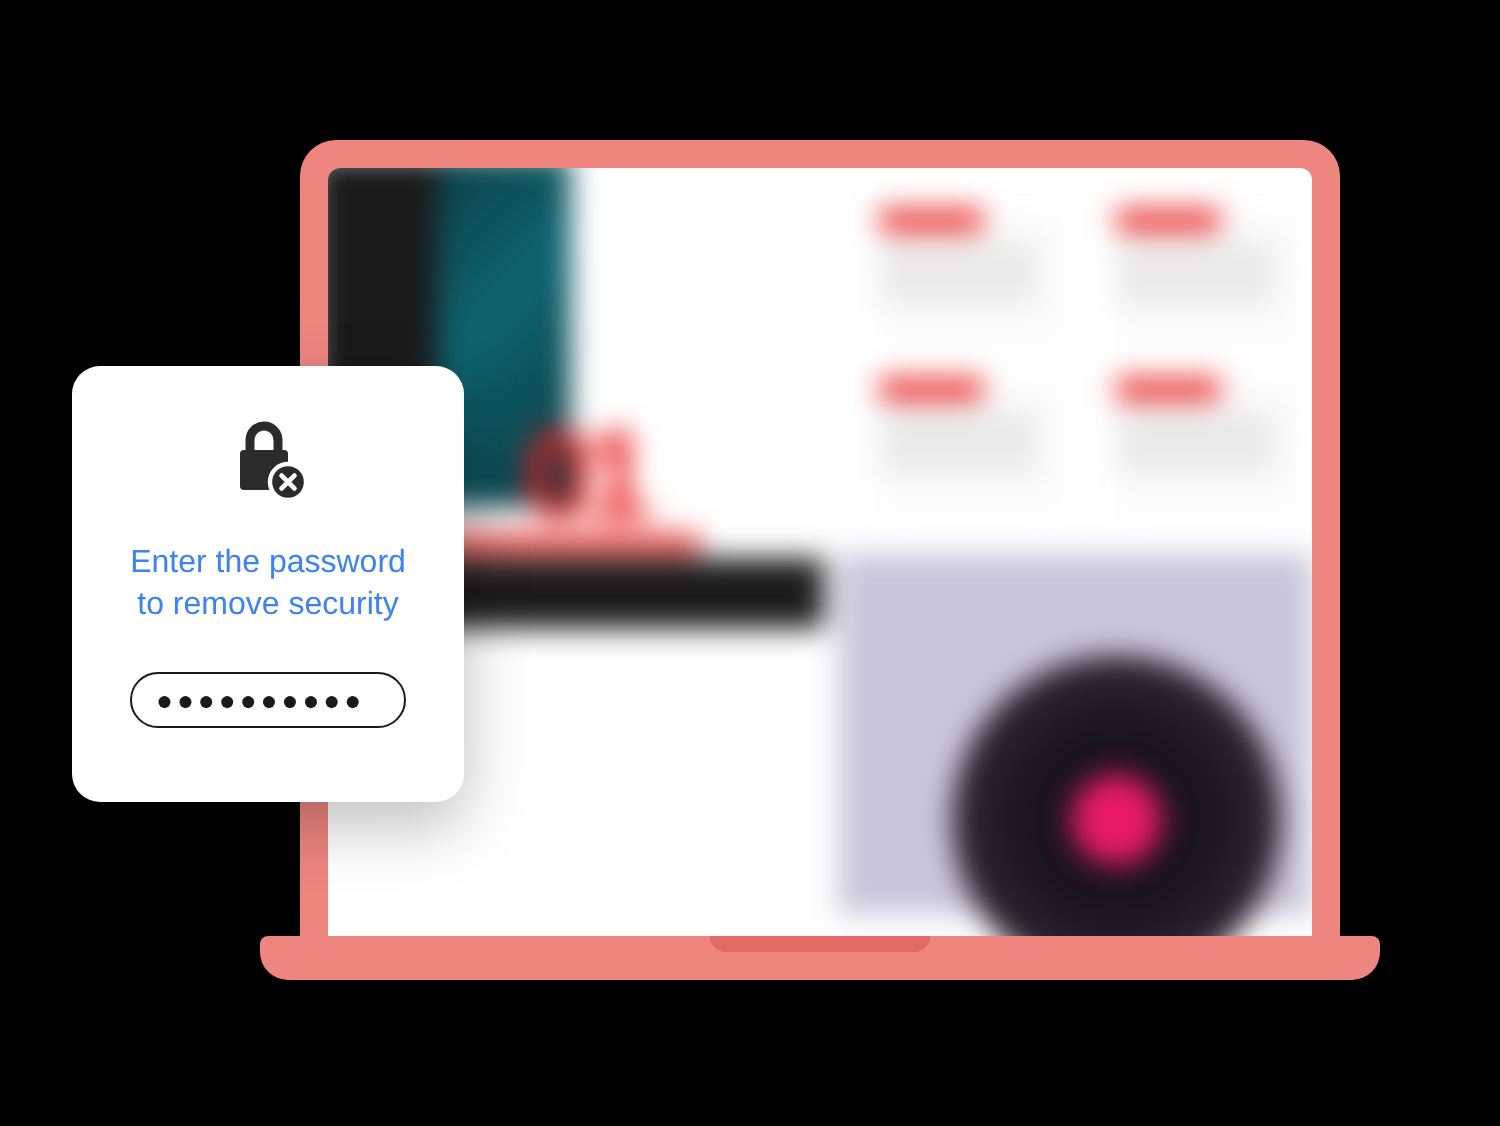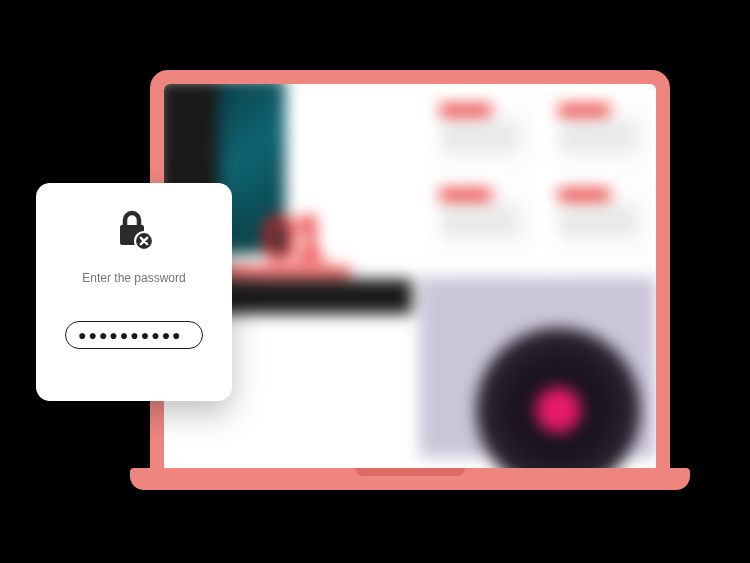--- a/index.html
+++ b/index.html
@@ -161,25 +161,25 @@
       box-shadow: 0 12px 32px rgba(0,0,0,0.25);
       display: flex;
       flex-direction: column;
       align-items: center;
       padding: 24px 18px 22px 18px;
     }
     .lock-icon-wrap {
       margin-bottom: 14px;
     }
     .dialog-text {
-      font-size: 12px;
+      font-size: 16px;
       line-height: 1.3;
       text-align: center;
-      color: #737373;
-      margin-bottom: 34px;
+      color: #3b82f6;
+      margin-bottom: 22px;
     }
     .password-field {
       width: 138px;
       height: 28px;
       border: 1.6px solid #1a1a1a;
       border-radius: 14px;
       display: flex;
       align-items: center;
       padding: 0 12px;
       font-size: 14px;
@@ -240,17 +240,18 @@
   <div class="lock-icon-wrap">
     <svg width="46" height="46" viewBox="0 0 46 46">
       <rect x="9" y="18" width="24" height="20" rx="2" fill="#2b2b2b"></rect>
       <path d="M 14 18 V 13 a 7 7 0 0 1 14 0 V 18" fill="none" stroke="#2b2b2b" stroke-width="4.5" stroke-linecap="round"></path>
       <circle cx="33" cy="34" r="9" fill="#2b2b2b" stroke="#fff" stroke-width="2.2"></circle>
       <path d="M 29.8 30.8 L 36.2 37.2 M 36.2 30.8 L 29.8 37.2" stroke="#fff" stroke-width="2.4" stroke-linecap="round"></path>
     </svg>
   </div>
   <div class="dialog-text">
     <span>Enter the password</span><br>
+    <span>to remove security</span>
   </div>
   <div class="password-field">
     <span>●●●●●●●●●●</span>
   </div>
 </div>
 
 </body></html>

